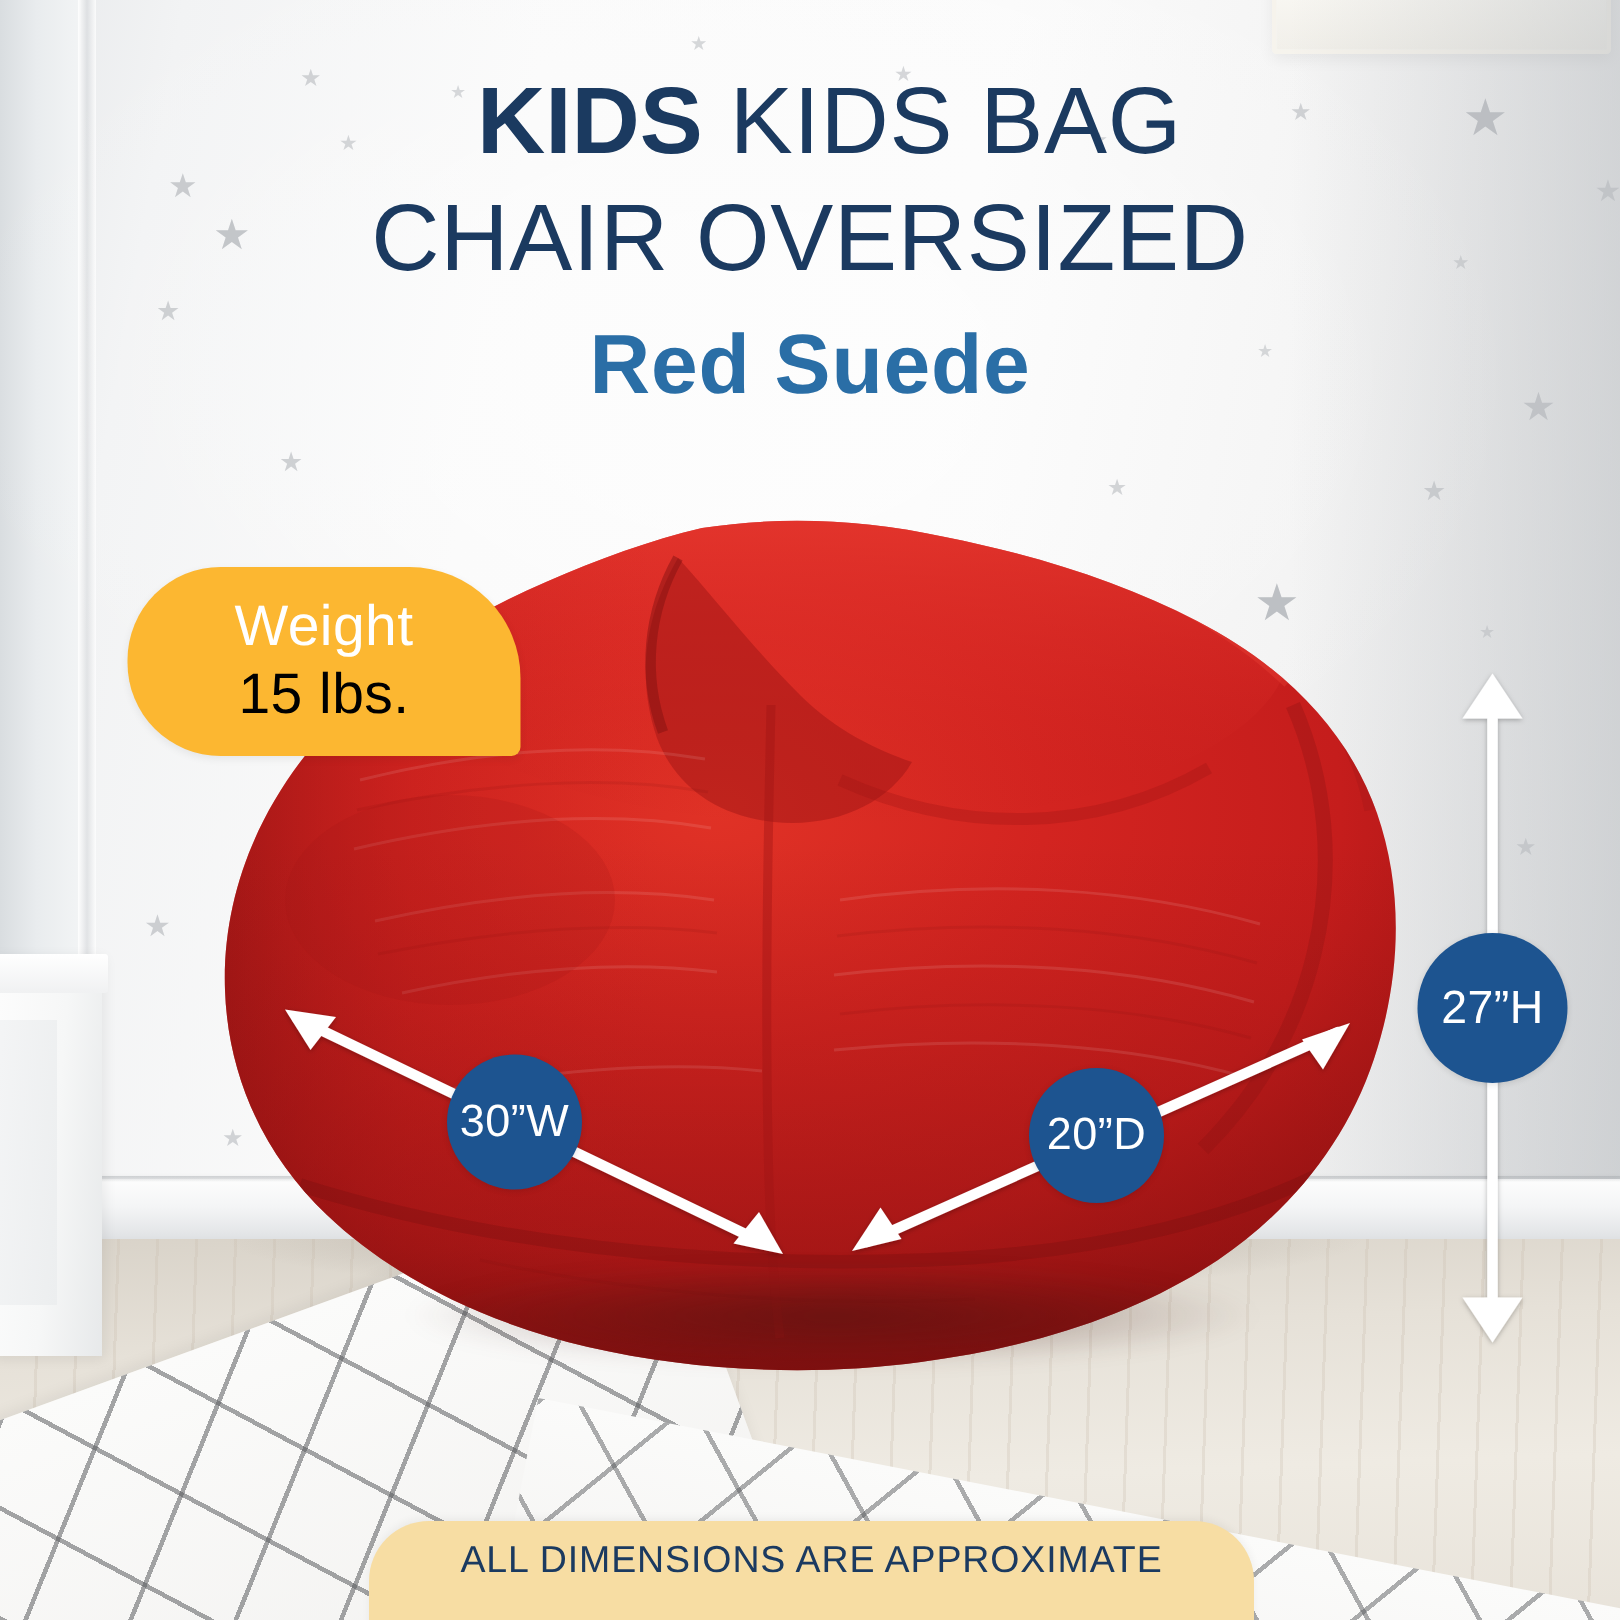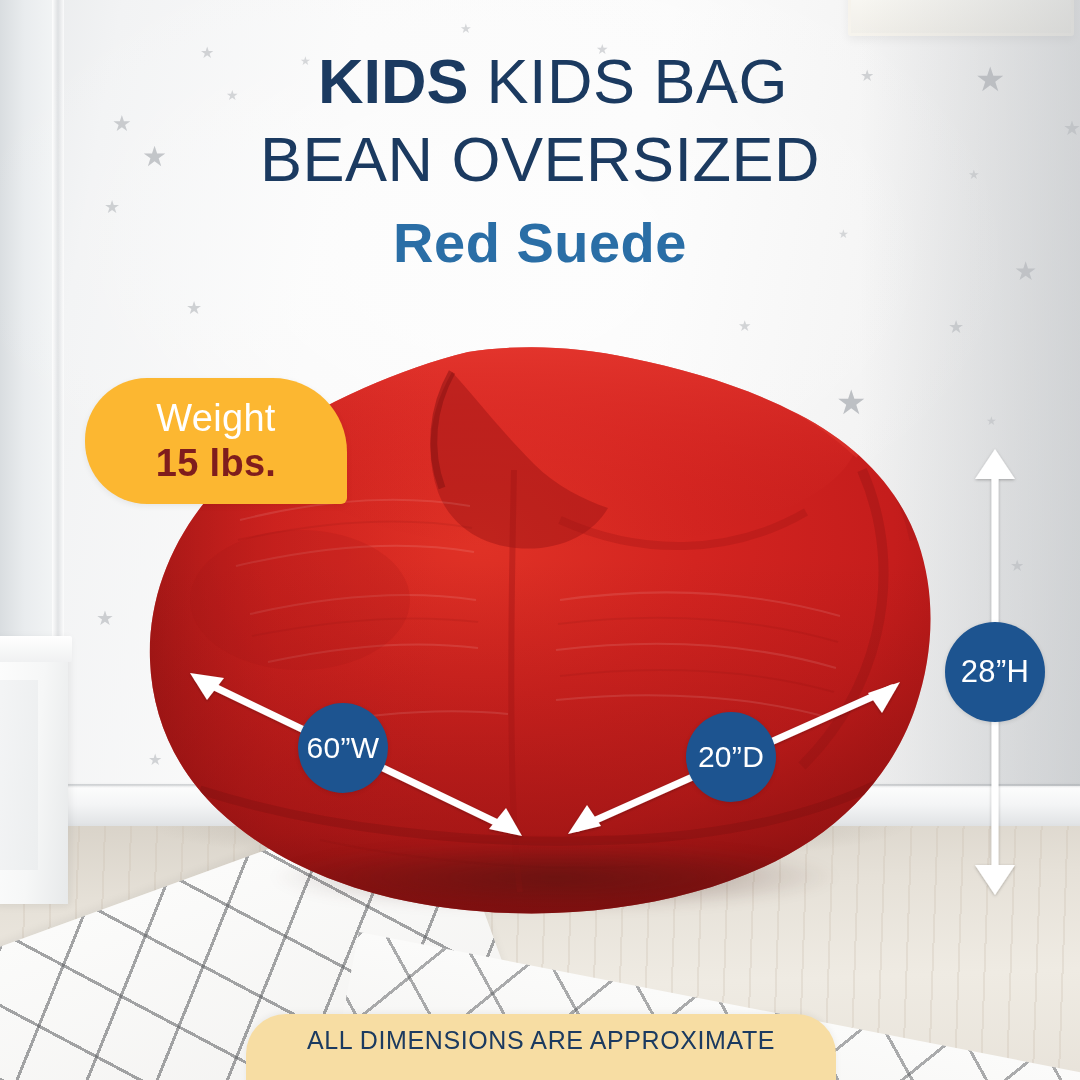--- a/index.html
+++ b/index.html
@@ -156,21 +156,21 @@
     border-bottom-right-radius:6px;
     display:flex;flex-direction:column;
     align-items:center;justify-content:center;
     box-shadow:0 2px 6px rgba(0,0,0,.07);
   }
   .weight-label{
     color:#ffffff;font-size:38px;line-height:42px;font-weight:400;
     letter-spacing:.3px;
   }
   .weight-value{
-    color:#7f1d1d;font-size:38px;line-height:44px;font-weight:700;
+    color:#000000;font-size:38px;line-height:44px;font-weight:400;
     letter-spacing:.3px;margin-top:2px;text-align:right;
   }
 
   
   .dim-circle{
     position:absolute;
     border-radius:50%;
     background:#1d5490;
     color:#ffffff;
     display:flex;align-items:center;justify-content:center;
@@ -353,21 +353,21 @@
           <path d="M 320 840 C 420 862, 540 872, 650 866"></path>
         </g>
 
         <ellipse cx="300" cy="600" rx="110" ry="70" fill="#a01515" opacity=".18"></ellipse>
       </g>
     </svg>
   </div>
 
   <div class="title-block">
     <div class="title-line"><span class="bold">KIDS</span><span> KIDS BAG</span></div>
-    <div class="title-line">BEAN OVERSIZED</div>
+    <div class="title-line">CHAIR OVERSIZED</div>
     <div class="subtitle">Red Suede</div>
   </div>
 
   <div class="weight-badge">
     <div class="weight-label">Weight</div>
     <div class="weight-value">15 lbs.</div>
   </div>
 
   <svg class="overlay" viewBox="0 0 1080 1080">
     <defs>
@@ -388,21 +388,21 @@
       <polygon points="900,682 868,693 882,713" fill="#ffffff"></polygon>
     </g>
 
     <g filter="url(#arrShadow)">
       <line x1="995" y1="458" x2="995" y2="886" stroke="#ffffff" stroke-width="7" stroke-linecap="round"></line>
       <polygon points="995,449 1015,479 975,479" fill="#ffffff"></polygon>
       <polygon points="995,895 1015,865 975,865" fill="#ffffff"></polygon>
     </g>
   </svg>
 
-  <div class="dim-circle" id="circle-w">60”W</div>
+  <div class="dim-circle" id="circle-w">30”W</div>
   <div class="dim-circle" id="circle-d">20”D</div>
-  <div class="dim-circle" id="circle-h">28”H</div>
+  <div class="dim-circle" id="circle-h">27”H</div>
 
   <div class="banner">
     <div class="banner-text">ALL DIMENSIONS ARE APPROXIMATE</div>
   </div>
 
 </div>
 
 </body></html>

